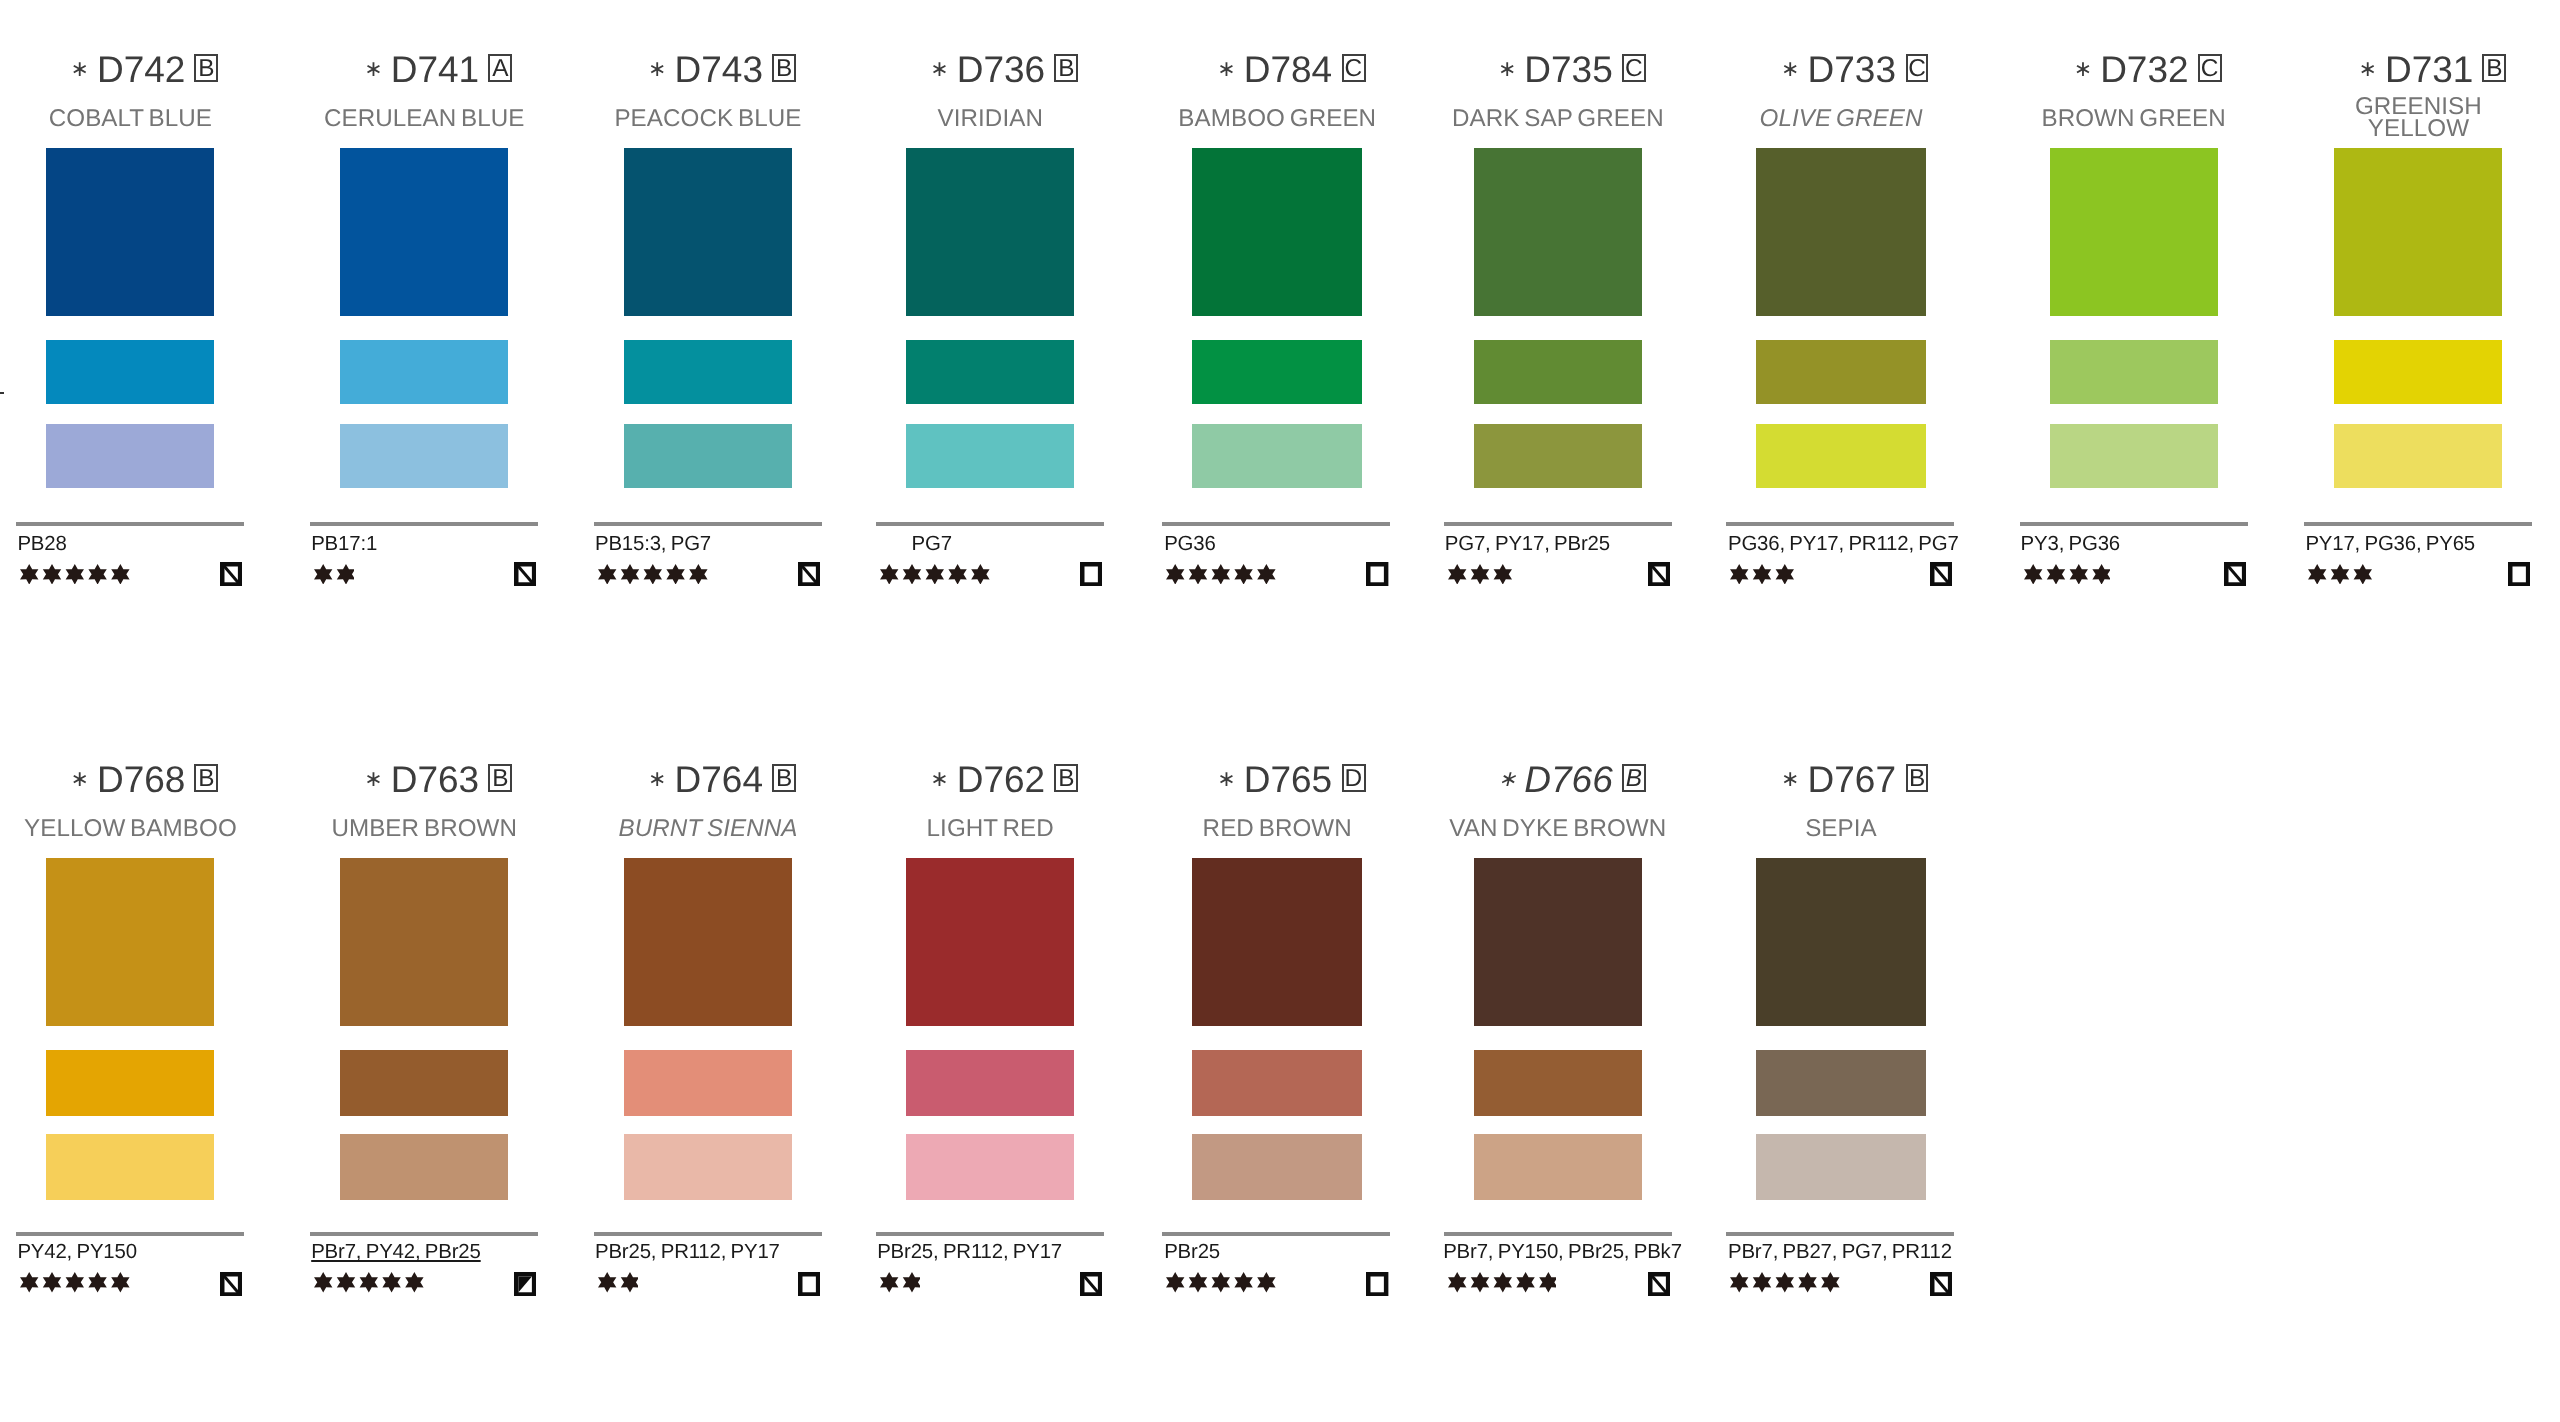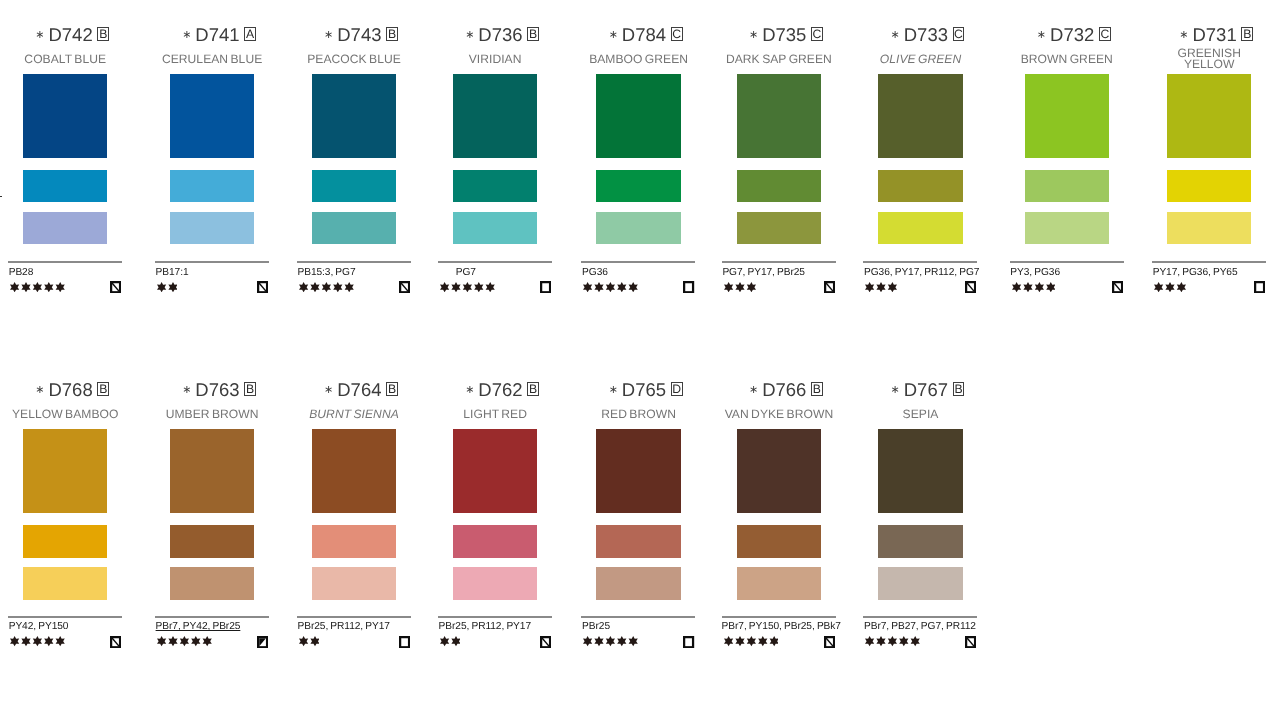--- a/index.html
+++ b/index.html
@@ -465,21 +465,21 @@
           </g>
         </svg>
       </div>
       <div class="opacity-ico" style="left:105.1px;top:206.79999999999995px;">
         <svg width="11.2" height="12.4" viewBox="0 0 11.2 12.4" style="display:block">
           <rect x="1.125" y="1.125" width="8.95" height="10.15" fill="none" stroke="#0d0d0d" stroke-width="2.25"></rect>
         </svg>
       </div>
     </div>
     <div class="cell" style="left:718.6px;top:428.8px;">
-      <div class="code" style="left:-0.6999999999999957px;top:-47.80000000000001px;"><span class="ast">∗</span><span>D766</span><span class="boxletter">B</span></div>
+      <div class="code" style="left:-0.6999999999999957px;top:-47.80000000000001px;font-style:italic;"><span class="ast">∗</span><span>D766</span><span class="boxletter">B</span></div>
       <div class="name" style="left:-0.6999999999999957px;top:-27.600000000000023px;">VAN DYKE BROWN</div>
       <div class="sw-main" style="left:18.1px;top:0px;width:84.4px;height:84px;background:#4F3328"></div>
       <div class="sw-bar" style="left:18.1px;top:96.4px;width:84.4px;height:32.6px;background:#945D33"></div>
       <div class="sw-bar" style="left:18.1px;top:138.4px;width:84.4px;height:32.6px;background:#CCA386"></div>
       <div class="rule" style="left:3px;top:187.49999999999994px;"></div>
       <div class="pig" style="left:3px;top:192.7px;">PBr7, PY150, PBr25, PBk7</div>
       <div class="stars" style="left:5.1px;top:207.59999999999997px;">
         <svg width="54.8" height="10.3" viewBox="0 0 54.8 10.3" style="display:block">
           <g transform="translate(4.6,5.15) scale(5.311778290993071,5.15)">
             <polygon points="0.000,-1.000 0.280,-0.485 0.866,-0.500 0.560,0.000 0.866,0.500 0.280,0.485 0.000,1.000 -0.280,0.485 -0.866,0.500 -0.560,0.000 -0.866,-0.500 -0.280,-0.485" fill="#231815"></polygon>

